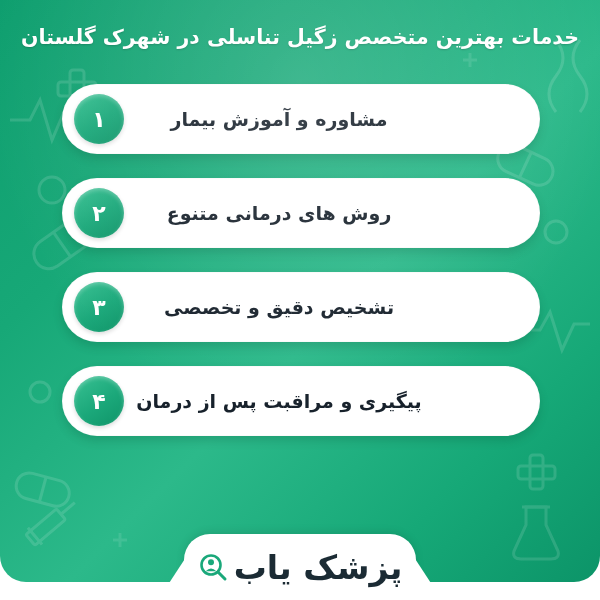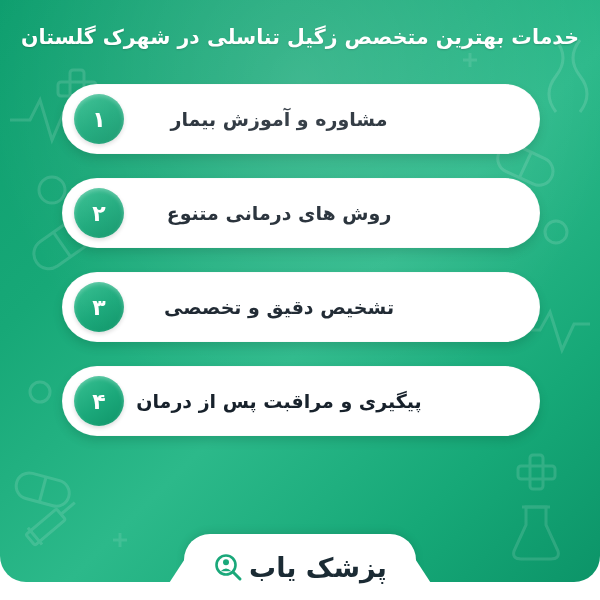--- a/index.html
+++ b/index.html
@@ -166,21 +166,21 @@
   .logo-mark {
     position: relative;
     z-index: 2;
     width: 30px;
     height: 30px;
     flex: 0 0 auto;
   }
   .logo-text {
     position: relative;
     z-index: 2;
-    font-size: 27px;
+    font-size: 33px;
     font-weight: bold;
     color: #1b2b34;
     direction: rtl;
     letter-spacing: -0.5px;
   }
 
   .footer-strip {
     position: absolute;
     left: 0;
     bottom: 0;

